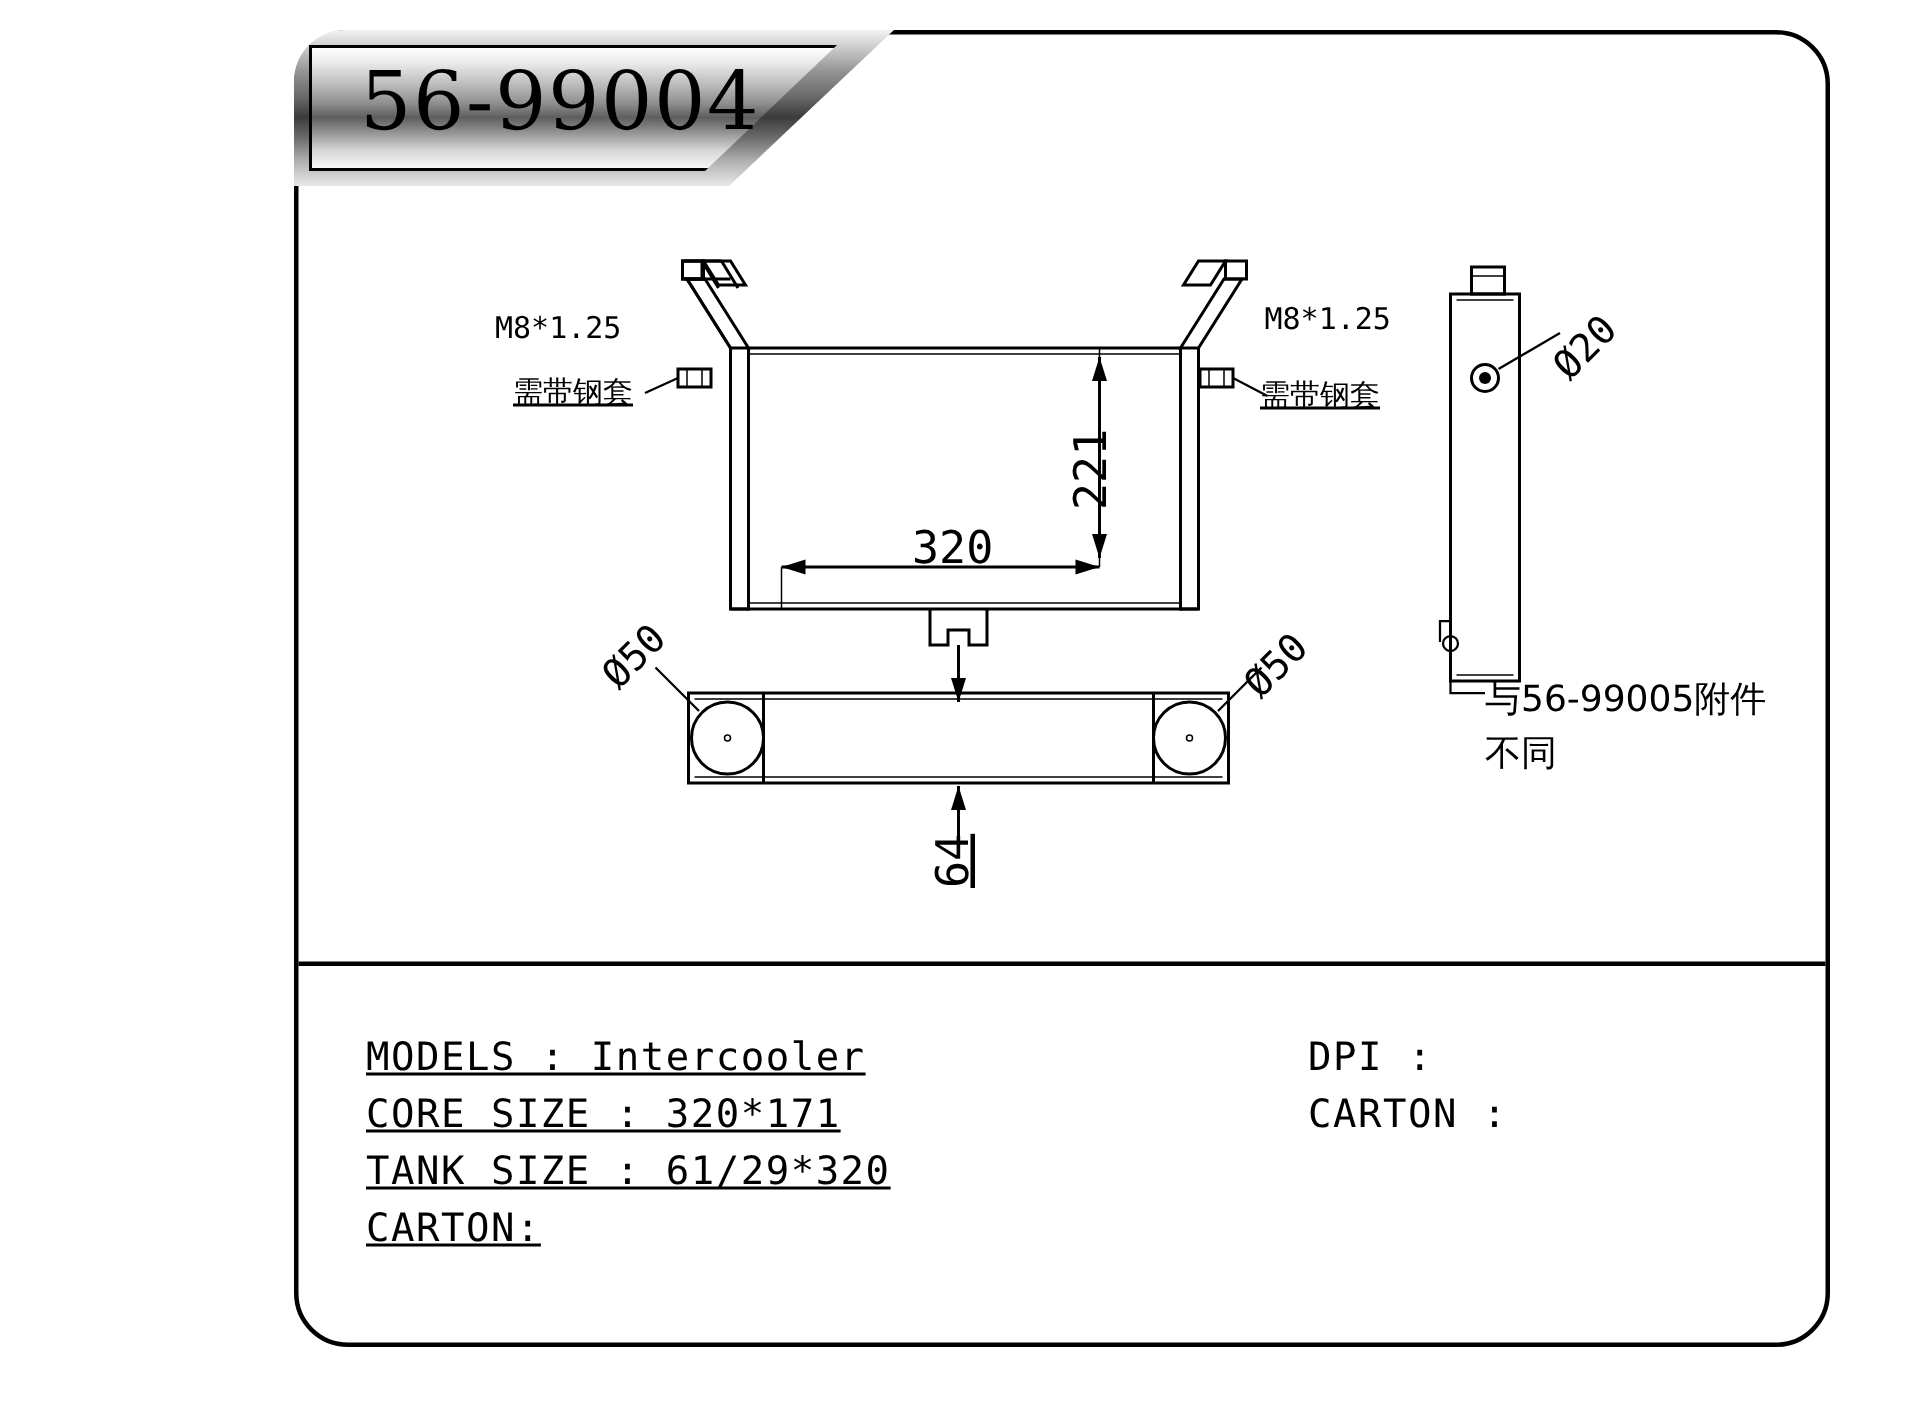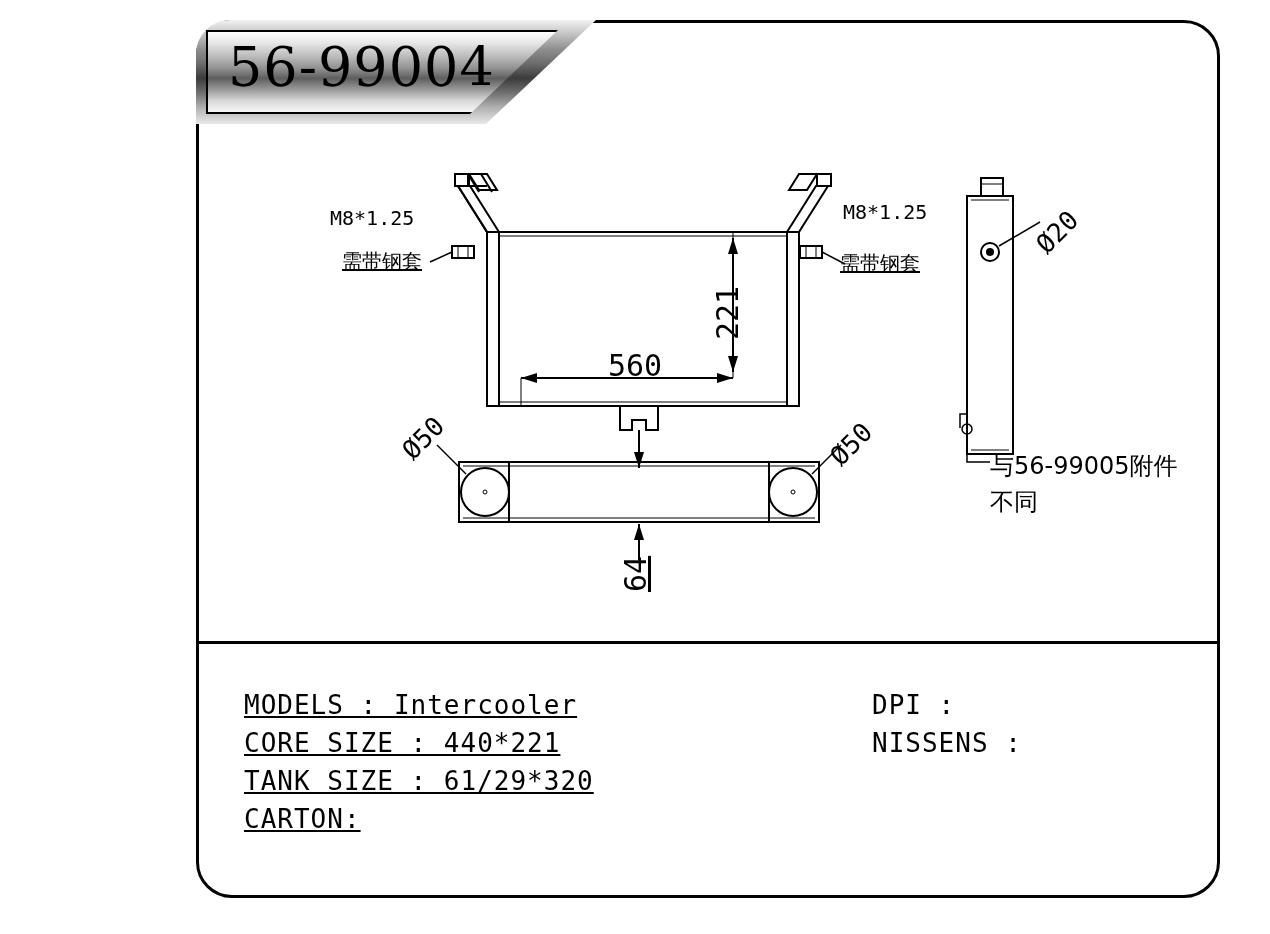--- a/index.html
+++ b/index.html
@@ -63,21 +63,21 @@
       #ffffff 0%, #e6e6e6 14%, #bdbdbd 30%,
       #8f8f8f 46%, #5e5e5e 58%, #9a9a9a 72%,
       #d8d8d8 86%, #f7f7f7 100%);
     clip-path: polygon(0 0, 352px 0, 264px 84px, 0 84px);
     border: 2px solid #000;
     border-right: none;
     box-sizing: border-box;
   }
   .title-text {
     position: absolute;
-    left: 228px;
+    left: 240px;
     top: 36px;
     font-family: "DejaVu Serif", serif;
     font-size: 54px;
     letter-spacing: 1px;
     color: #000;
     white-space: nowrap;
   }
   
   svg.draw {
     position: absolute;
@@ -221,40 +221,40 @@
       <path d="M967 434 L967 462 L990 462" stroke-width="1.5"></path>
     </g>
   </svg>
 
   <div class="lbl" style="left:330px; top:206px; font-size:20px;">M8*1.25</div>
   <div class="lbl lbl-cn underline" style="left:342px; top:248px; font-size:20px;">需带钢套</div>
 
   <div class="lbl" style="left:843px; top:200px; font-size:20px;">M8*1.25</div>
   <div class="lbl lbl-cn underline" style="left:840px; top:250px; font-size:20px;">需带钢套</div>
 
-  <div class="lbl" style="left:608px; top:348px; font-size:30px;">560</div>
+  <div class="lbl" style="left:608px; top:348px; font-size:30px;">320</div>
 
   <div class="lbl rot-v" style="left:710px; top:340px; font-size:30px;">221</div>
 
   <div class="lbl rot-v underline" style="left:618px; top:592px; font-size:30px;">64</div>
 
   <div class="lbl rot-45" style="left:396px; top:444px; font-size:26px;">Ø50</div>
 
   <div class="lbl rot-45" style="left:824px; top:450px; font-size:26px;">Ø50</div>
 
   <div class="lbl rot-45" style="left:1030px; top:238px; font-size:26px;">Ø20</div>
 
   <div class="lbl lbl-cn" style="left:990px; top:450px; font-size:24px;text-align:center;">与56-99005附件</div>
   <div class="lbl lbl-cn" style="left:990px; top:486px; font-size:24px;">不同</div>
 
   <div class="info">
     <div>MODELS : Intercooler</div>
-    <div>CORE SIZE : 440*221</div>
+    <div>CORE SIZE : 320*171</div>
     <div>TANK SIZE : 61/29*320</div>
     <div>CARTON:</div>
   </div>
 
   <div class="info-right">
     <div>DPI :</div>
-    <div>NISSENS :</div>
+    <div>CARTON :</div>
   </div>
 
 </div>
 
 </body></html>

